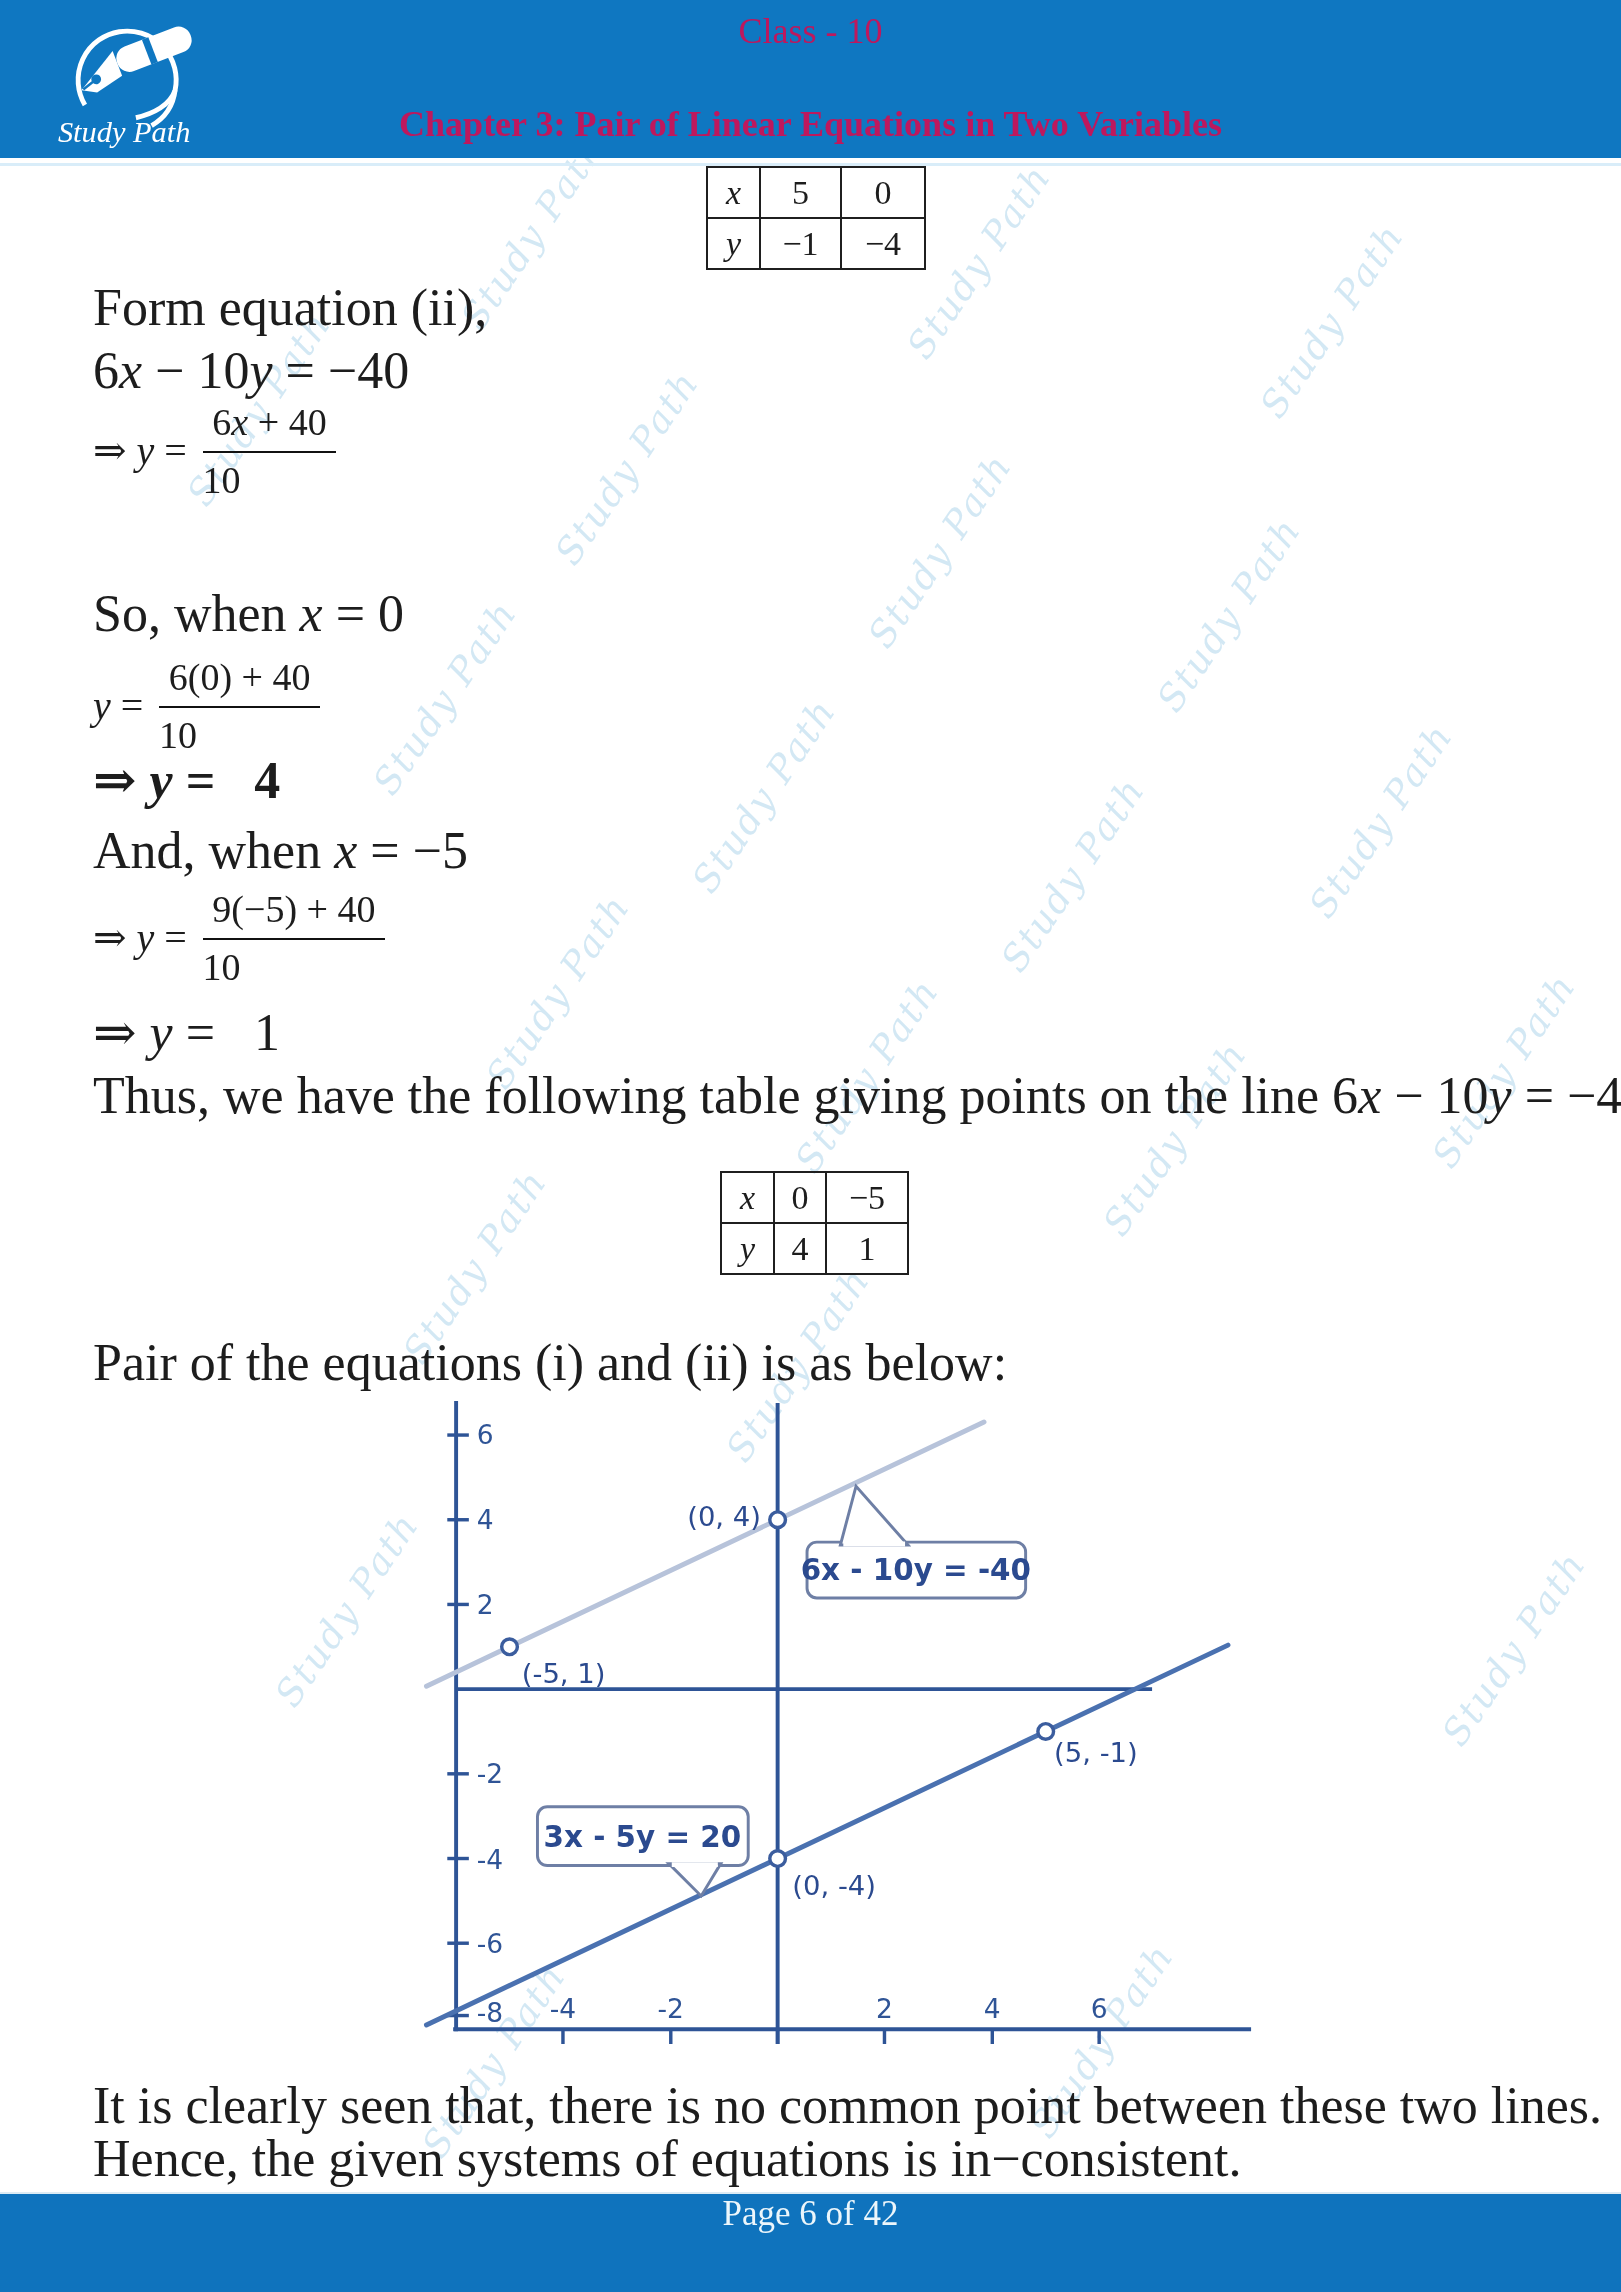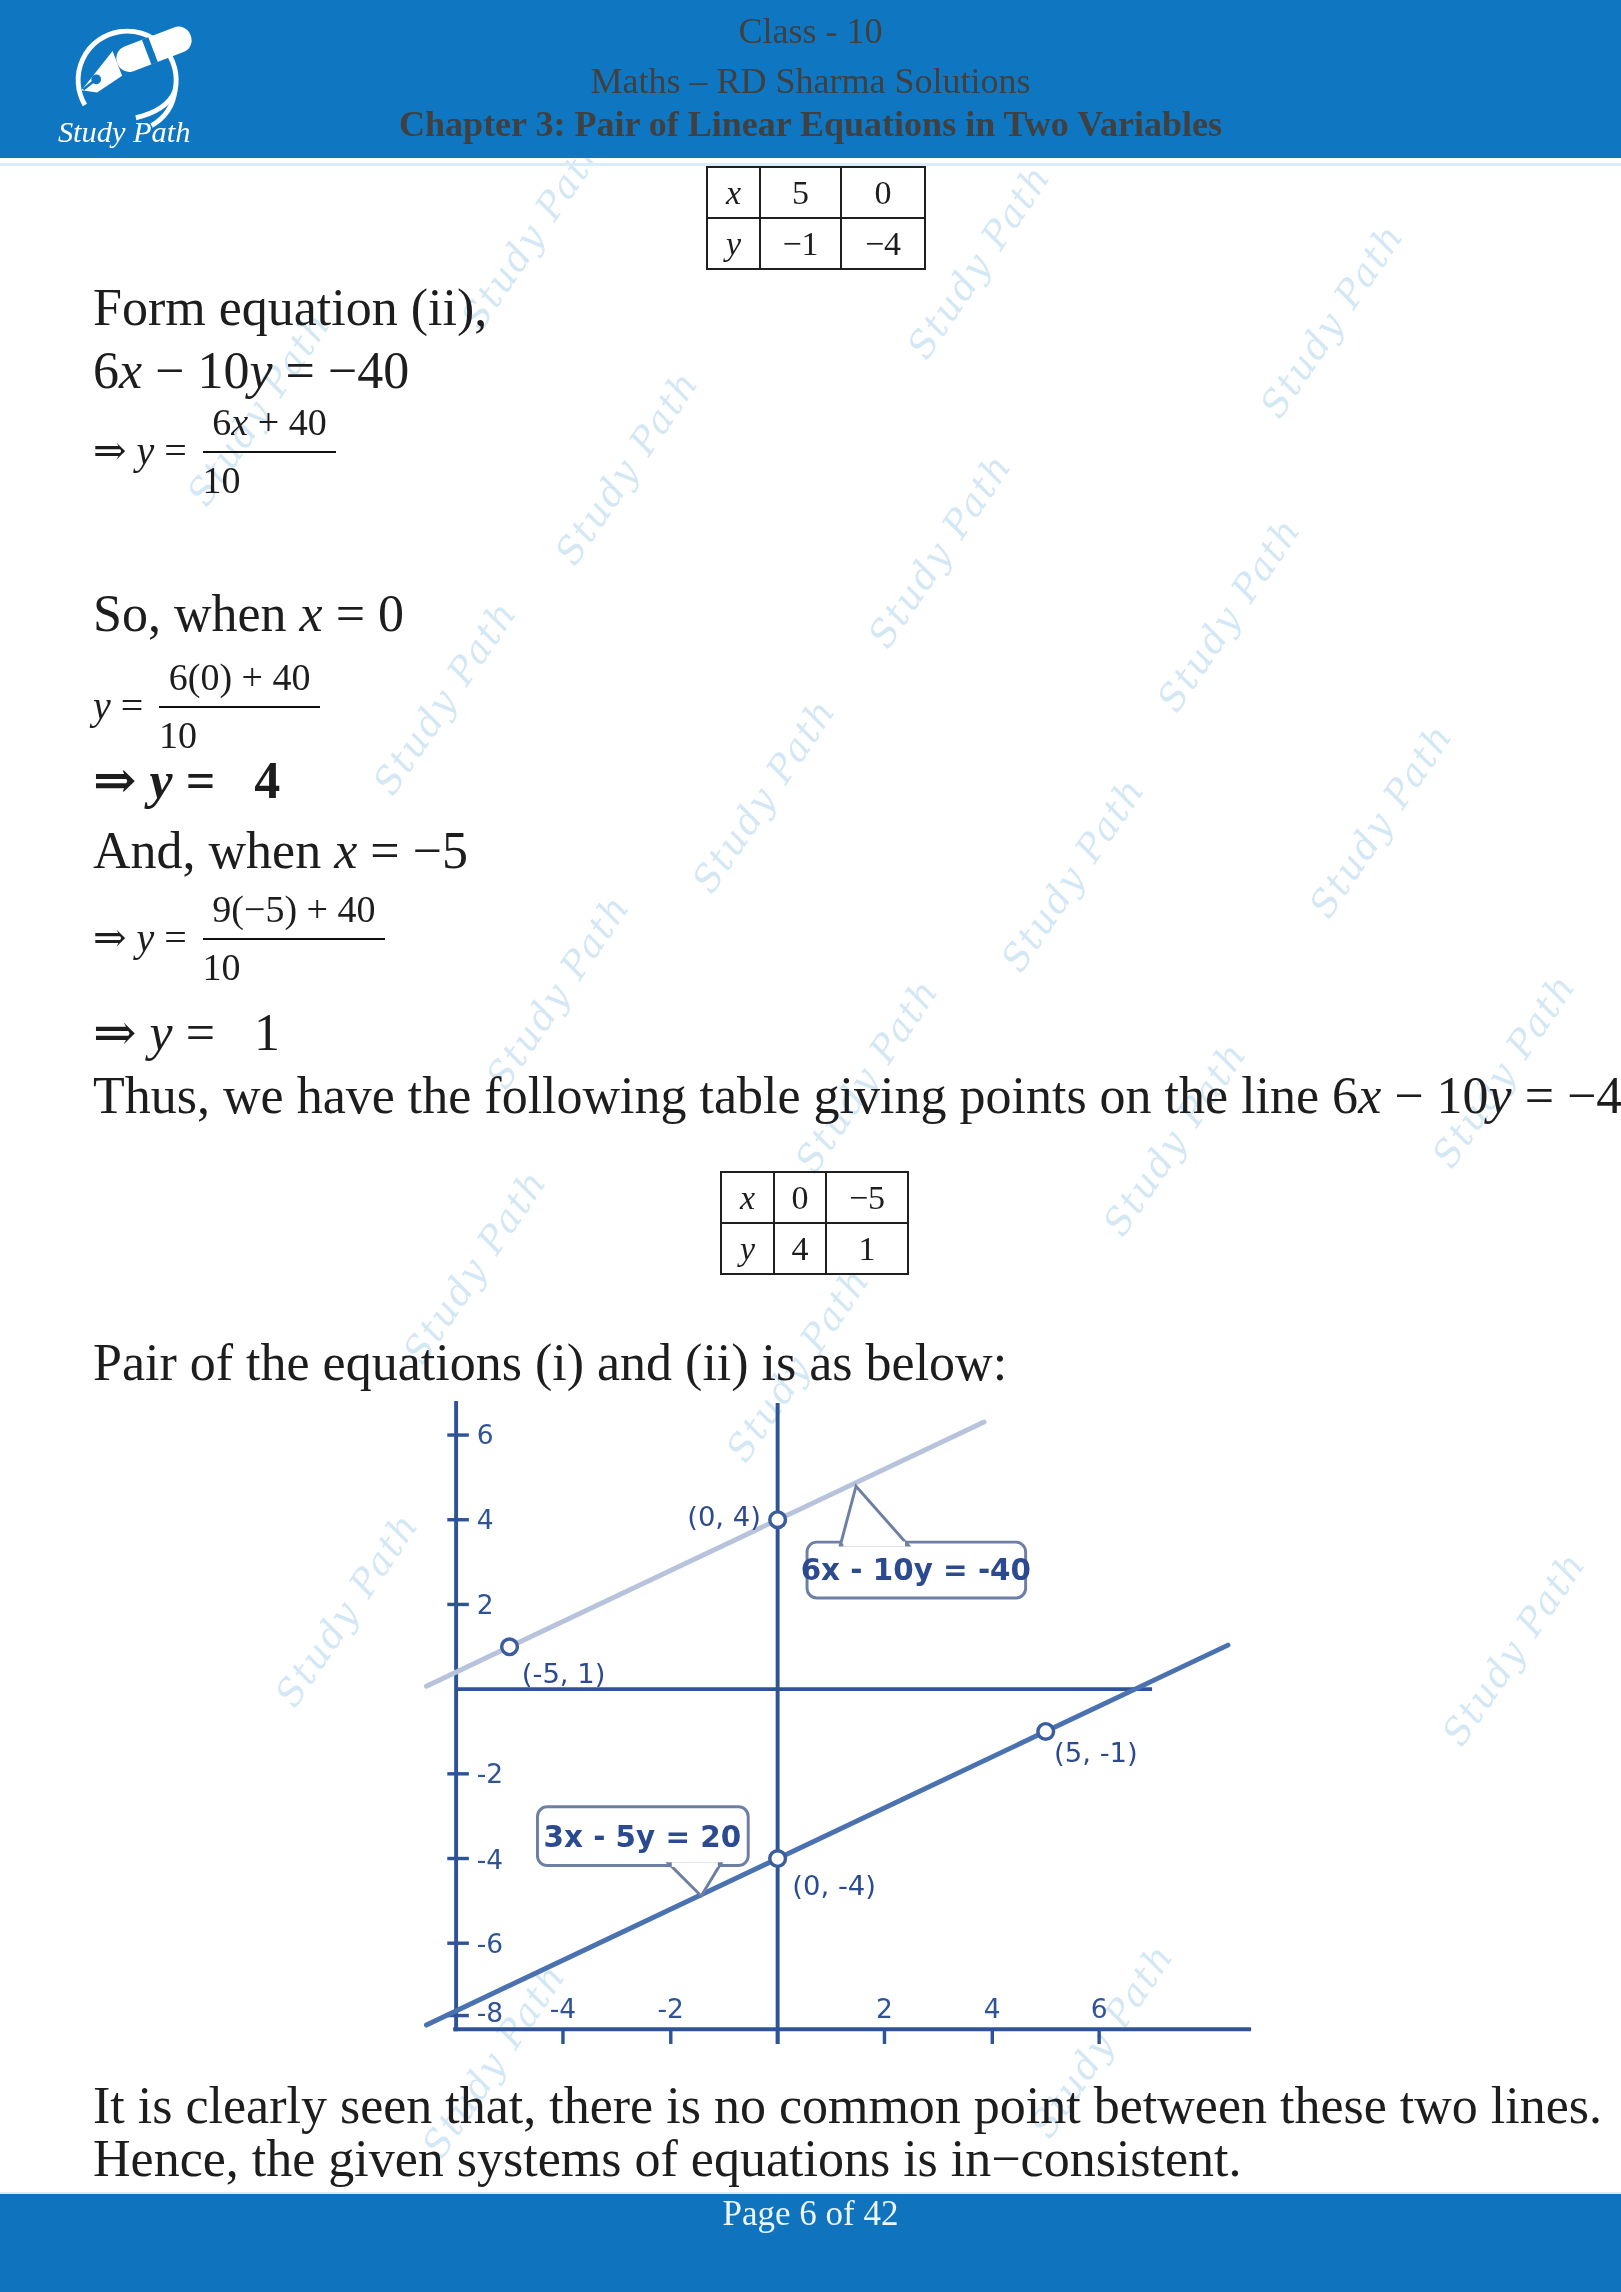--- a/index.html
+++ b/index.html
@@ -7,21 +7,21 @@
         font-family:"Liberation Serif","DejaVu Serif",serif;color:#1d1d1d;}
 
   
   .wm{position:absolute;font-style:italic;font-size:37px;letter-spacing:2px;white-space:nowrap;
       color:rgba(70,160,210,0.24);transform:rotate(-56deg);z-index:0;
       font-family:"DejaVu Serif",serif;}
 
   
   .header{position:absolute;left:0;top:0;width:100%;height:158px;background:#0f77c1;z-index:2;}
   .header-sep{position:absolute;left:0;top:163px;width:100%;height:2.9px;background:#d9edf9;z-index:2;}
-  .h-line{position:absolute;left:0;width:100%;text-align:center;color:#404040;z-index:3;}
+  .h-line{position:absolute;left:0;width:100%;text-align:center;color:#be185d;z-index:3;}
   .h1{top:9.8px;font-size:36px;}
   .h2{top:60px;font-size:36px;}
   .h3{top:103px;font-size:36px;font-weight:bold;}
   .logo{position:absolute;left:25.5px;top:3.9px;width:208px;height:151px;z-index:3;}
 
   
   .vtable{position:absolute;border-collapse:collapse;z-index:1;}
   .vtable td{border:2.9px solid #1f1f1f;text-align:center;font-size:34px;padding:0;}
   .vtable tr{height:51px;}
   .vtable td.var{font-style:italic;}
@@ -83,21 +83,20 @@
     <g transform="rotate(-21 106 55)">
       <rect x="92" y="42" width="80" height="27" rx="13" fill="#ffffff"></rect>
       <rect x="124" y="42" width="7" height="27" fill="#0f77c1"></rect>
       <polygon points="48,68 92,42 92,69 62,76" fill="#ffffff"></polygon>
       <circle cx="66" cy="63" r="5" fill="#0f77c1"></circle>
       <line x1="66" y1="63" x2="50" y2="68" stroke="#0f77c1" stroke-width="2.5"></line>
     </g>
     <text x="100" y="141" text-anchor="middle" fill="#ffffff" font-size="31" font-style="italic" font-family="Liberation Serif, DejaVu Serif, serif">Study Path</text>
   </svg>
   <div class="h-line h1">Class - 10</div>
-  <div class="h-line h2">Maths – RD Sharma Solutions</div>
   <div class="h-line h3">Chapter 3: Pair of Linear Equations in Two Variables</div>
 
   <table class="vtable t1" style="left:706px;top:166px;">
     <tbody>
         <tr>
       <td class="var">x</td>
       <td class="c1">5</td>
       <td class="c2">0</td>
     </tr>
     <tr>

